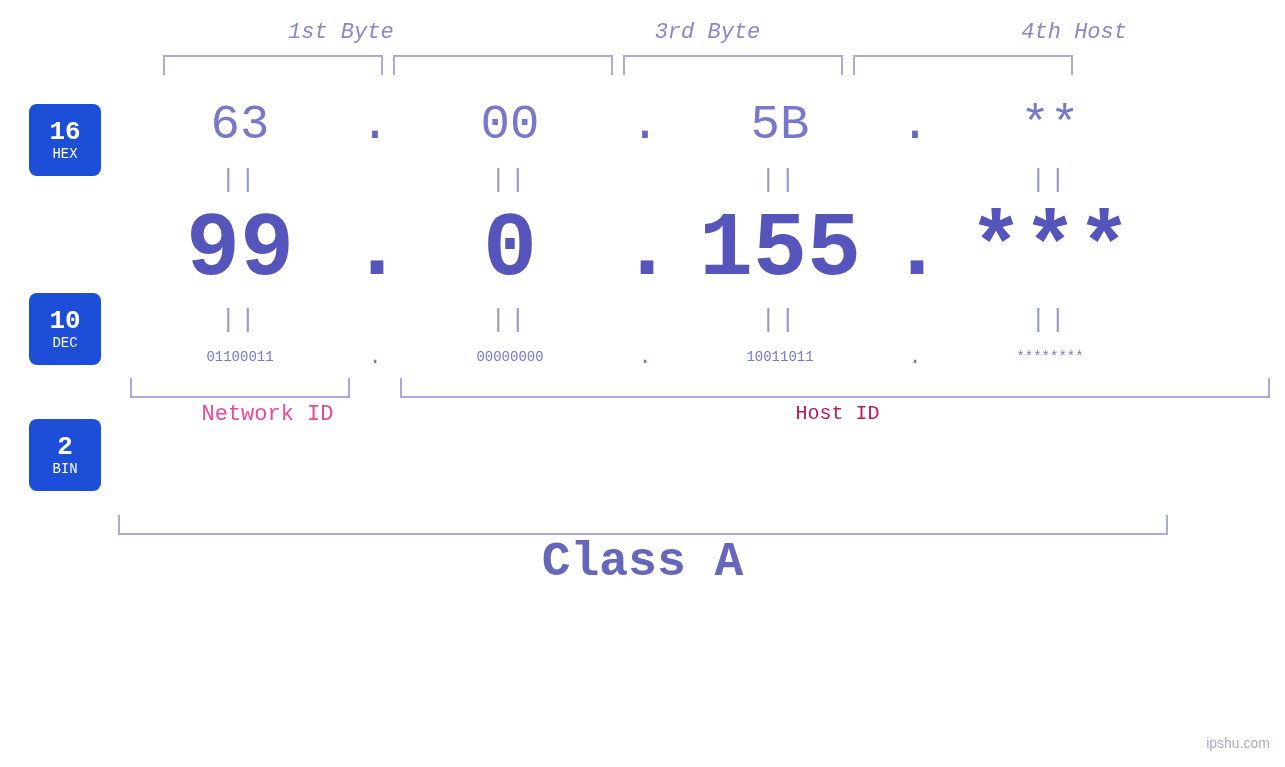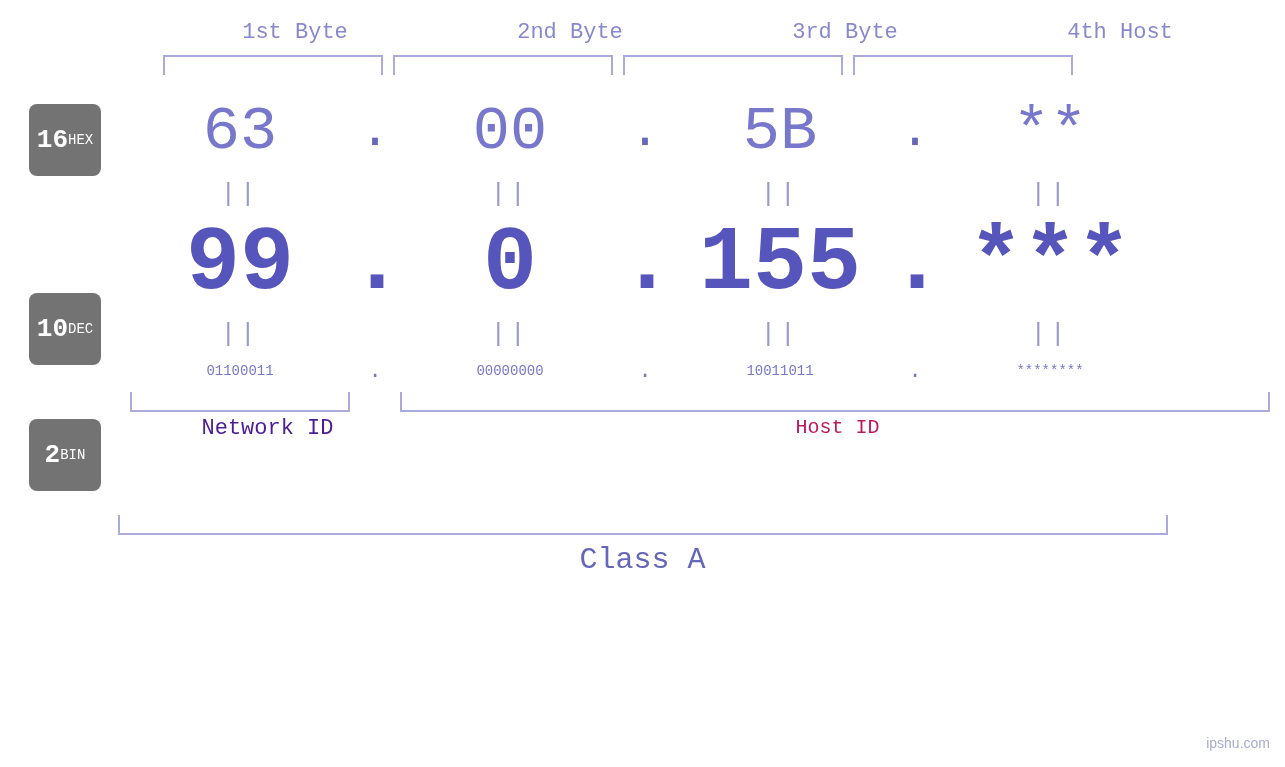--- a/index.html
+++ b/index.html
@@ -31,20 +31,21 @@
       justify-content: space-around;
       margin-bottom: 10px;
     }
 
     .byte-header {
       width: 220px;
       text-align: center;
       color: #8888cc;
       font-size: 22px;
       font-family: 'Courier New', Courier, monospace;
+      font-style: italic;
     }
 
     
     .top-bracket-row {
       display: flex;
       width: 1100px;
       margin-left: 130px;
       margin-bottom: 20px;
     }
 
@@ -60,24 +61,24 @@
     
     .main-area {
       display: flex;
       width: 1285px;
       align-items: flex-start;
     }
 
     .badge {
       width: 72px;
       height: 72px;
-      background: #737373;
+      background: #1d4ed8;
       border-radius: 8px;
       display: flex;
-      flex-direction: row;
+      flex-direction: column;
       align-items: center;
       justify-content: center;
       color: white;
       margin-bottom: 0;
     }
 
     .badge-num {
       font-size: 26px;
       font-weight: bold;
       line-height: 1.1;
@@ -109,21 +110,21 @@
     }
 
     .dot-cell {
       width: 50px;
       text-align: center;
       color: #6666bb;
     }
 
     
     .hex-row .cell-value {
-      font-size: 62px;
+      font-size: 49px;
       color: #7777cc;
       font-family: 'Courier New', Courier, monospace;
       line-height: 1.2;
     }
 
     .hex-row .dot-cell {
       font-size: 50px;
       line-height: 1.2;
     }
 
@@ -185,21 +186,21 @@
     
     .labels-row {
       display: flex;
       width: 1140px;
       margin-top: 4px;
     }
 
     .net-label {
       width: 275px;
       text-align: center;
-      color: #4c1d95;
+      color: #ec4899;
       font-size: 22px;
       font-family: 'Courier New', Courier, monospace;
     }
 
     .host-label {
       flex: 1;
       text-align: center;
       color: #be185d;
       font-size: 20px;
       font-family: 'Courier New', Courier, monospace;
@@ -208,23 +209,23 @@
     
     .class-row {
       width: 1285px;
       margin-top: 20px;
       position: relative;
     }
 
     .class-label {
       text-align: center;
       color: #6666bb;
-      font-size: 30px;
-      font-family: 'Courier New', Courier, monospace;
-      margin-top: 8px;
+      font-size: 48px;
+      font-family: 'Courier New', Courier, monospace;
+      font-weight: bold;
     }
 
     .watermark {
       position: absolute;
       bottom: 16px;
       right: 15px;
       color: #aaaacc;
       font-size: 14px;
       font-family: Arial, sans-serif;
     }
@@ -260,21 +261,20 @@
       justify-content: center;
     }
   </style>
 </head>
 <body>
 
 <div class="container">
 
   <div class="byte-headers">
     <div class="byte-header">1st Byte</div>
-    <div class="byte-header">2nd Byte</div>
     <div class="byte-header">3rd Byte</div>
     <div class="byte-header">4th Host</div>
   </div>
 
   <div class="top-bracket-row">
     <div class="bracket-segment"></div>
     <div class="bracket-segment"></div>
     <div class="bracket-segment"></div>
     <div class="bracket-segment"></div>
   </div>

